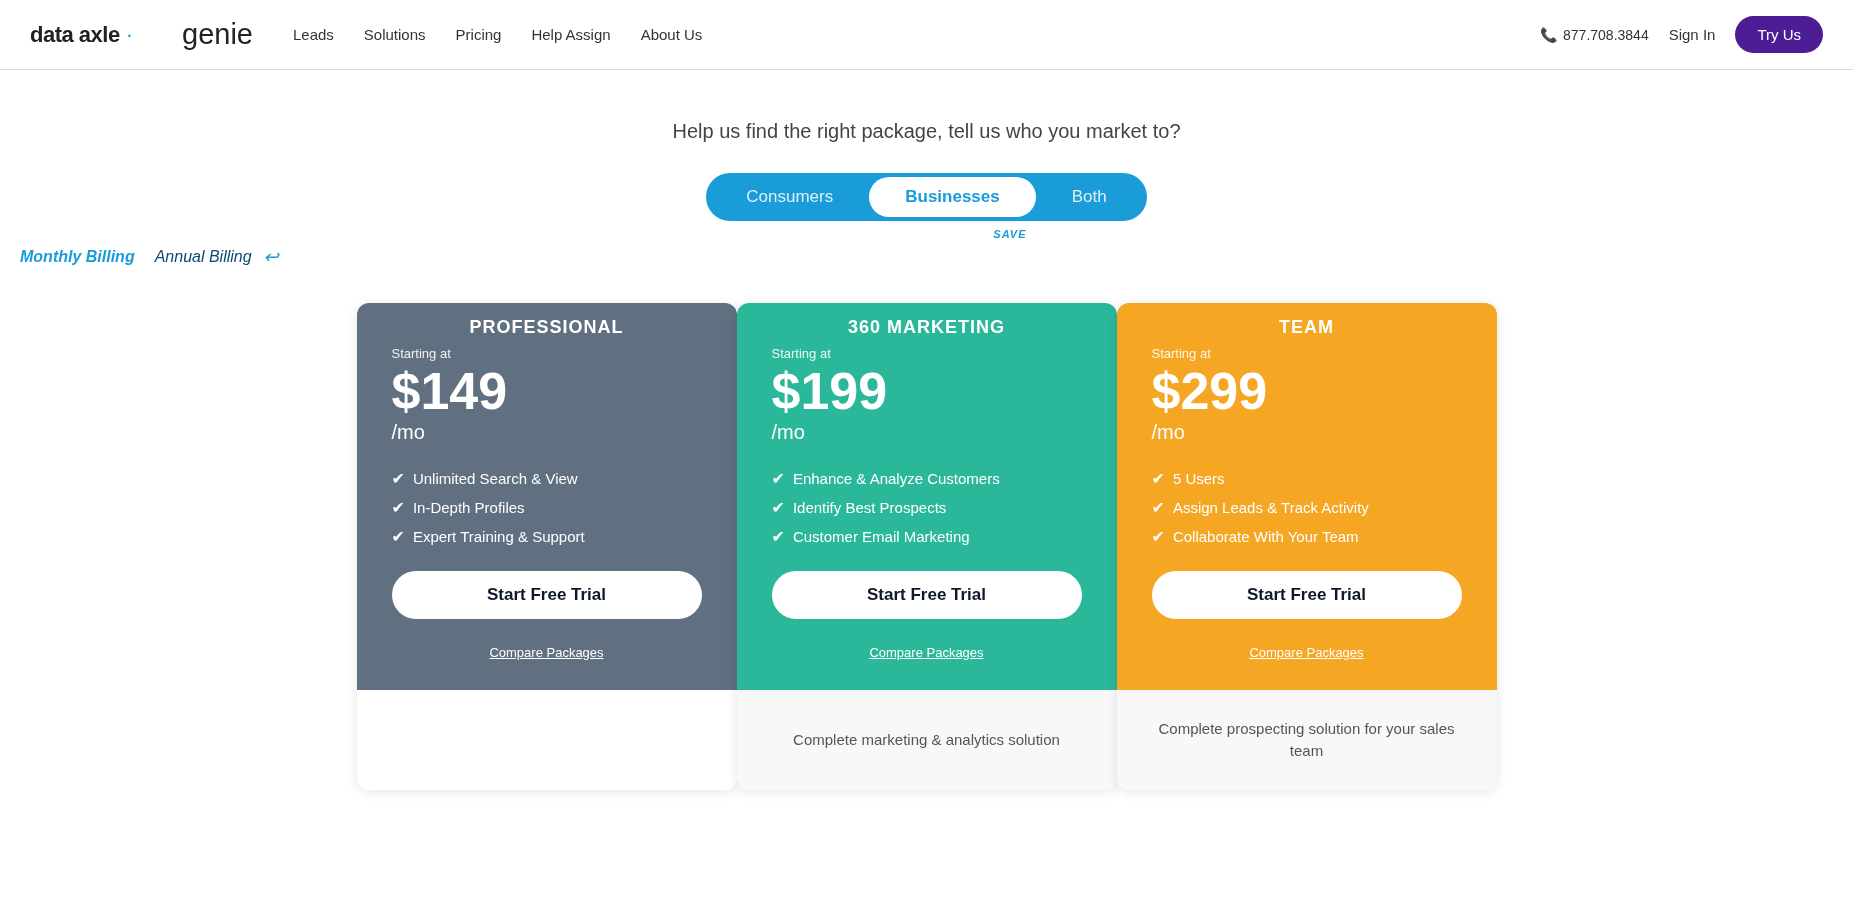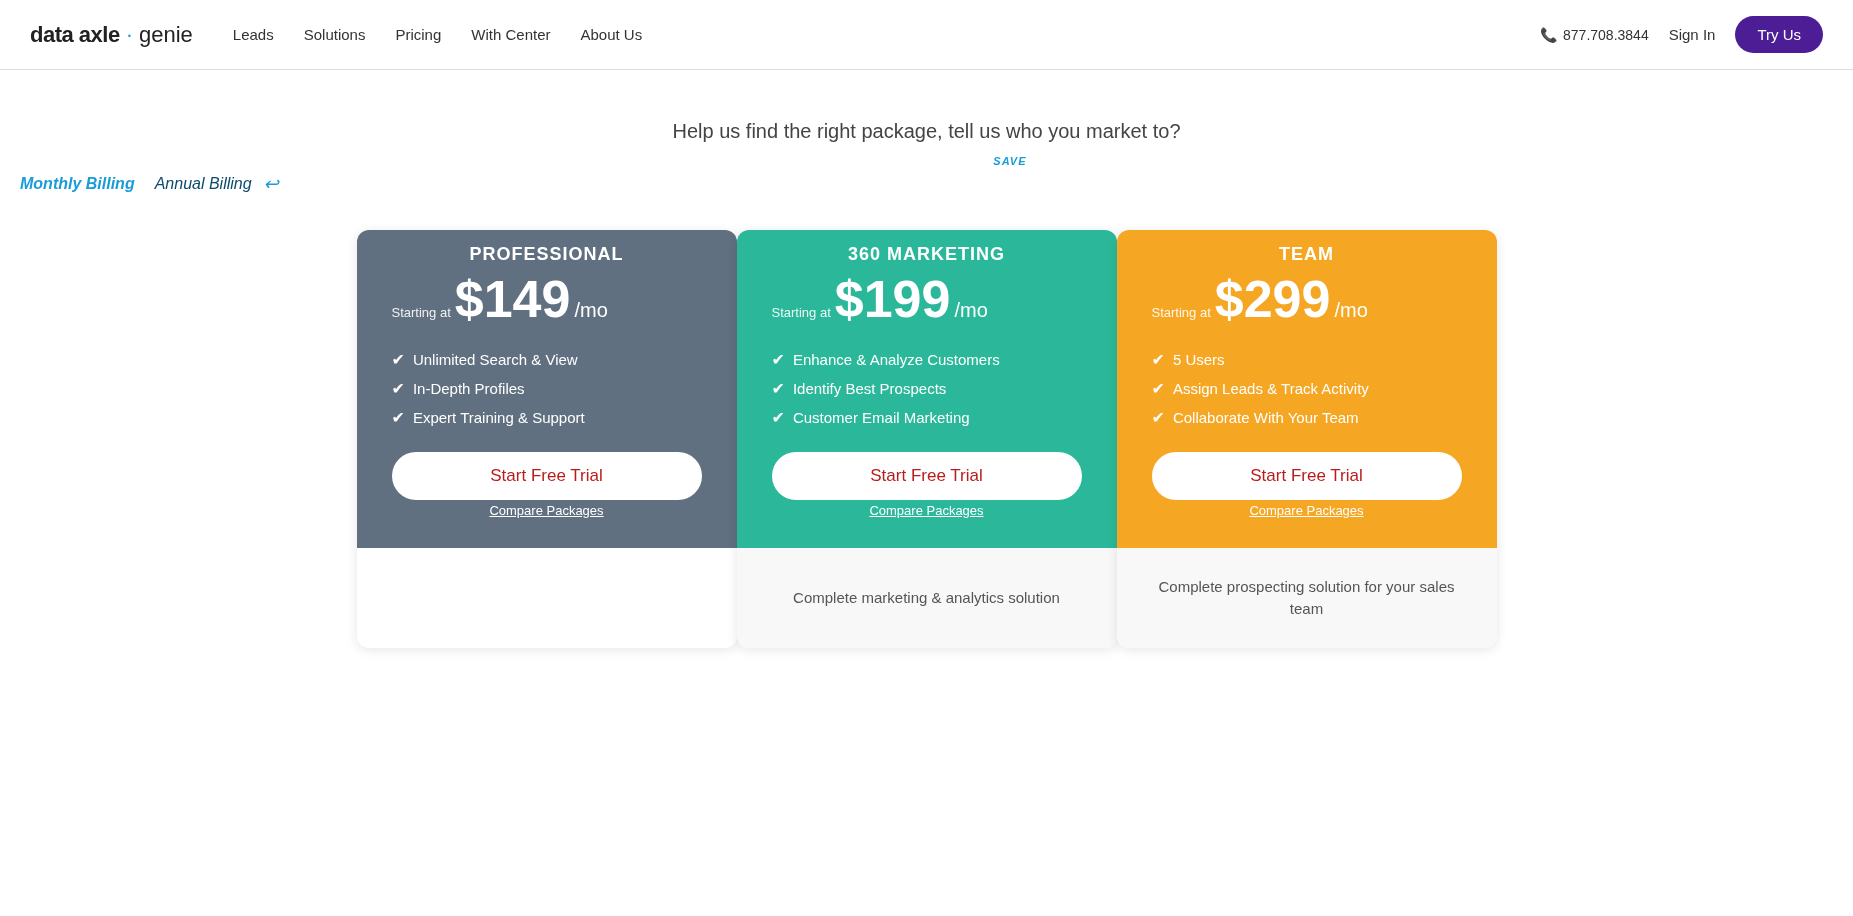--- a/index.html
+++ b/index.html
@@ -24,23 +24,24 @@
       font-weight: 700;
       color: #222;
       letter-spacing: -0.5px;
     }
     .logo-dot {
       color: #1a9cd8;
       font-size: 22px;
       margin: 0 6px;
     }
     .logo-genie {
-      font-size: 22px;
+      font-size: 29px;
       font-weight: 300;
       color: #222;
+      margin-left: 43px;
     }
     .nav {
       display: flex;
       align-items: center;
       flex: 1;
       gap: 30px;
     }
     .nav-item {
       font-size: 15px;
       color: #333;
@@ -185,21 +186,23 @@
       font-size: 18px;
       font-weight: 700;
       letter-spacing: 1px;
       margin-bottom: 8px;
     }
     .card-price-line {
       text-align: center;
       margin-bottom: 25px;
       display: flex;
       align-items: baseline;
+      justify-content: center;
       gap: 4px;
+      flex-direction: column;
     }
     .starting-at {
       font-size: 13px;
       opacity: 0.9;
     }
     .price {
       font-size: 52px;
       font-weight: 700;
       line-height: 1;
     }
@@ -218,28 +221,28 @@
       align-items: center;
       gap: 8px;
     }
     .check-icon {
       font-size: 16px;
     }
     .start-trial-btn {
       display: block;
       width: 100%;
       background: #fff;
-      color: #b91c1c;
+      color: #0f172a;
       border: none;
       border-radius: 30px;
       padding: 14px;
       font-size: 17px;
-      font-weight: 400;
-      cursor: pointer;
-      margin-bottom: 3px;
+      font-weight: 700;
+      cursor: pointer;
+      margin-bottom: 26px;
     }
     .compare-link {
       display: block;
       text-align: center;
       color: #fff;
       font-size: 13px;
       text-decoration: underline;
       cursor: pointer;
     }
 
@@ -262,37 +265,44 @@
 <header class="header">
   <div class="logo">
     <span class="logo-data-axle">data axle</span>
     <span class="logo-dot">·</span>
     <span class="logo-genie">genie</span>
   </div>
   <nav class="nav">
     <a class="nav-item">Leads</a>
     <a class="nav-item">Solutions</a>
     <a class="nav-item">Pricing</a>
-    <a class="nav-item">With Center</a>
+    <a class="nav-item">Help Assign</a>
     <a class="nav-item">About Us</a>
   </nav>
   <div class="header-right">
     <span class="phone">
       <span>📞</span>
       <span>877.708.3844</span>
     </span>
     <span class="sign-in">Sign In</span>
     <button class="try-us-btn">Try Us</button>
   </div>
 </header>
 
 <main class="main">
 
   <p class="page-heading">Help us find the right package, tell us who you market to?</p>
 
+  <div class="audience-toggle">
+    <div class="toggle-pill">
+      <div class="toggle-option">Consumers</div>
+      <div class="toggle-option active">Businesses</div>
+      <div class="toggle-option">Both</div>
+    </div>
+  </div>
 
   <div class="billing-toggle">
     <span class="save-badge">SAVE</span>
     <span class="billing-option active">Monthly Billing</span>
     <span class="billing-option inactive">Annual Billing</span>
     <span class="save-arrow">↩</span>
   </div>
 
   <div class="pricing-section">
 

